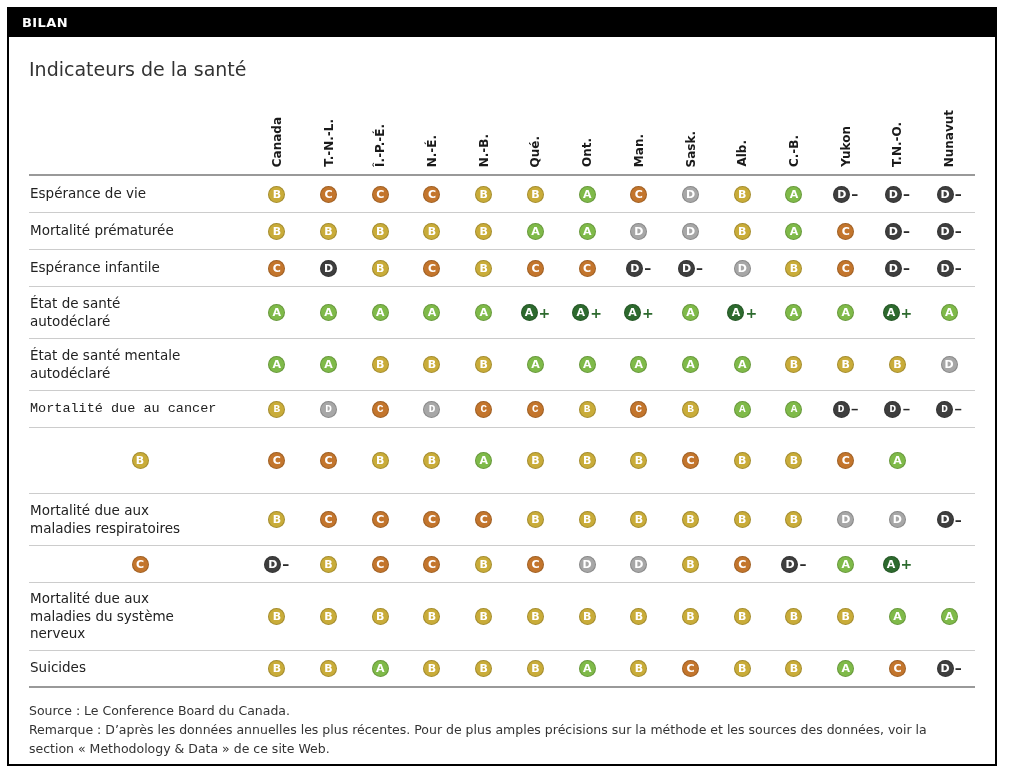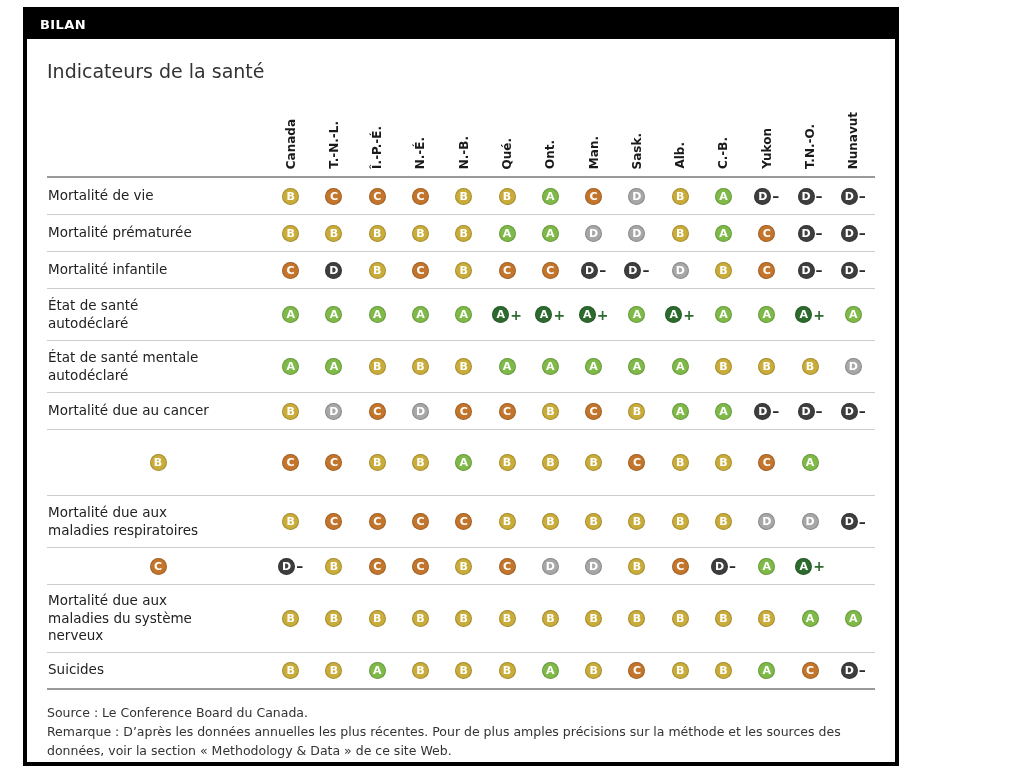--- a/index.html
+++ b/index.html
@@ -2,22 +2,22 @@
 <html><head>
 <meta charset="utf-8">
 <style>
   * { box-sizing: border-box; }
   html, body { margin:0; padding:0; background:#ffffff; }
   body {
     width:1024px; height:773px; position:relative;
     font-family:"DejaVu Sans", "Liberation Sans", sans-serif;
   }
   .frame {
-    position:absolute; left:7px; top:7px; width:876px; height:759px;
-    background:#fff; border:4px solid #000000; overflow:hidden;margin-left:16px;
+    position:absolute; left:7px; top:7px; width:990px; height:759px;
+    background:#fff; border:2px solid #000000; overflow:hidden;
   }
   .banner {
     background:#000; color:#fff; font-size:13px; font-weight:bold;
     padding:6px 13px 7px; letter-spacing:0.4px;
   }
   .title {
     font-size:19px; color:#333; padding:21px 20px 8px;
   }
   .table-wrap { margin:0 20px; }
   .header-row, .grade-row {
@@ -96,21 +96,21 @@
         </div>
         <div class="colhead">
           <span>T.N.-O.</span>
         </div>
         <div class="colhead">
           <span>Nunavut</span>
         </div>
       </div>
     <div>
         <div class="grade-row" style="min-height: 37px;">
-          <div class="rowlabel">Mortalité de vie</div>
+          <div class="rowlabel">Espérance de vie</div>
           <div class="cell">
             <span class="circle" style="background: rgb(201, 172, 57);">B</span>
           </div>
           <div class="cell">
             <span class="circle" style="background: rgb(195, 117, 44);">C</span>
           </div>
           <div class="cell">
             <span class="circle" style="background: rgb(195, 117, 44);">C</span>
           </div>
           <div class="cell">
@@ -191,21 +191,21 @@
           <div class="cell">
             <span class="circle" style="background: rgb(62, 62, 62);">D</span>
             <span class="suffix" style="color: rgb(43, 43, 43);">–</span>
           </div>
           <div class="cell">
             <span class="circle" style="background: rgb(62, 62, 62);">D</span>
             <span class="suffix" style="color: rgb(43, 43, 43);">–</span>
           </div>
         </div>
         <div class="grade-row" style="min-height: 37px;">
-          <div class="rowlabel">Mortalité infantile</div>
+          <div class="rowlabel">Espérance infantile</div>
           <div class="cell">
             <span class="circle" style="background: rgb(195, 117, 44);">C</span>
           </div>
           <div class="cell">
             <span class="circle" style="background: rgb(62, 62, 62);">D</span>
           </div>
           <div class="cell">
             <span class="circle" style="background: rgb(201, 172, 57);">B</span>
           </div>
           <div class="cell">
@@ -334,21 +334,21 @@
           <div class="cell">
             <span class="circle" style="background: rgb(201, 172, 57);">B</span>
           </div>
           <div class="cell">
             <span class="circle" style="background: rgb(201, 172, 57);">B</span>
           </div>
           <div class="cell">
             <span class="circle" style="background: rgb(167, 167, 167);">D</span>
           </div>
         </div>
-        <div class="grade-row" style="min-height: 37px;">
+        <div class="grade-row" style="min-height: 37px; font-family: Liberation Mono, monospace;">
           <div class="rowlabel">Mortalité due au cancer</div>
           <div class="cell">
             <span class="circle" style="background: rgb(201, 172, 57);">B</span>
           </div>
           <div class="cell">
             <span class="circle" style="background: rgb(167, 167, 167);">D</span>
           </div>
           <div class="cell">
             <span class="circle" style="background: rgb(195, 117, 44);">C</span>
           </div>

